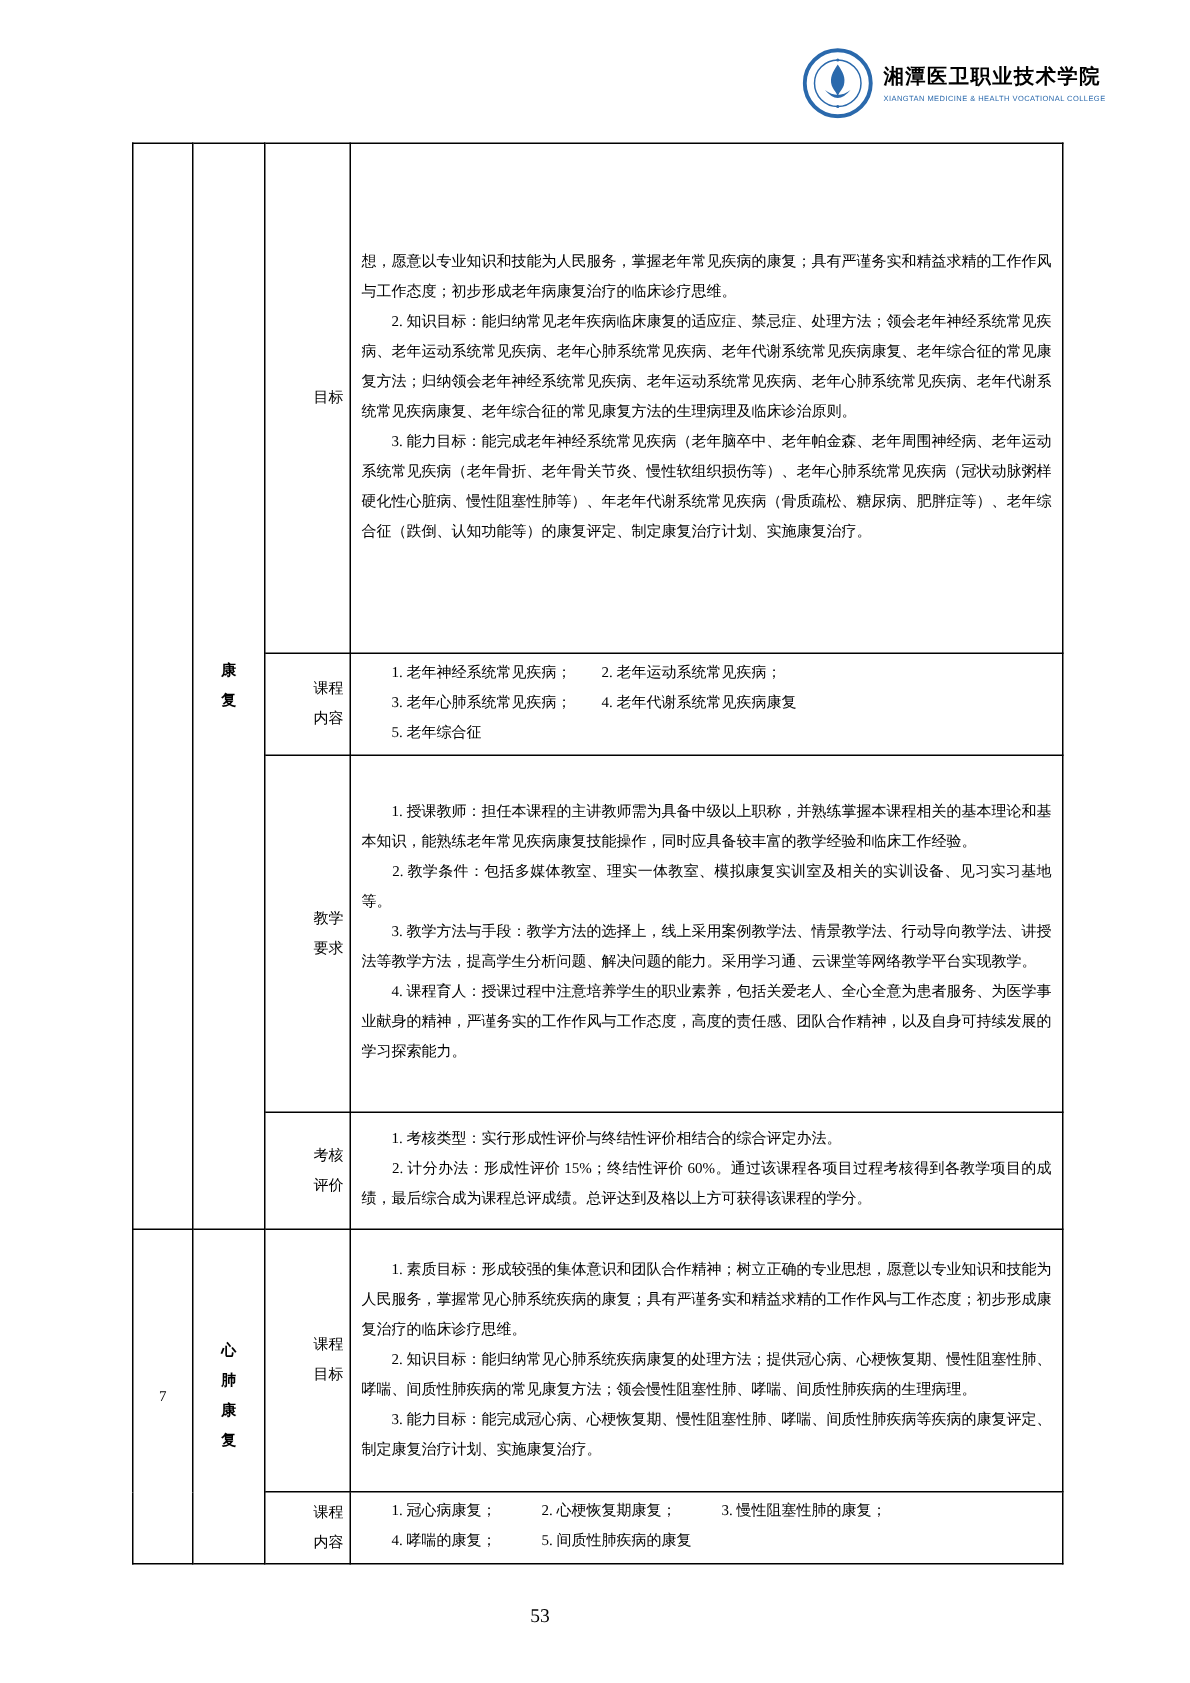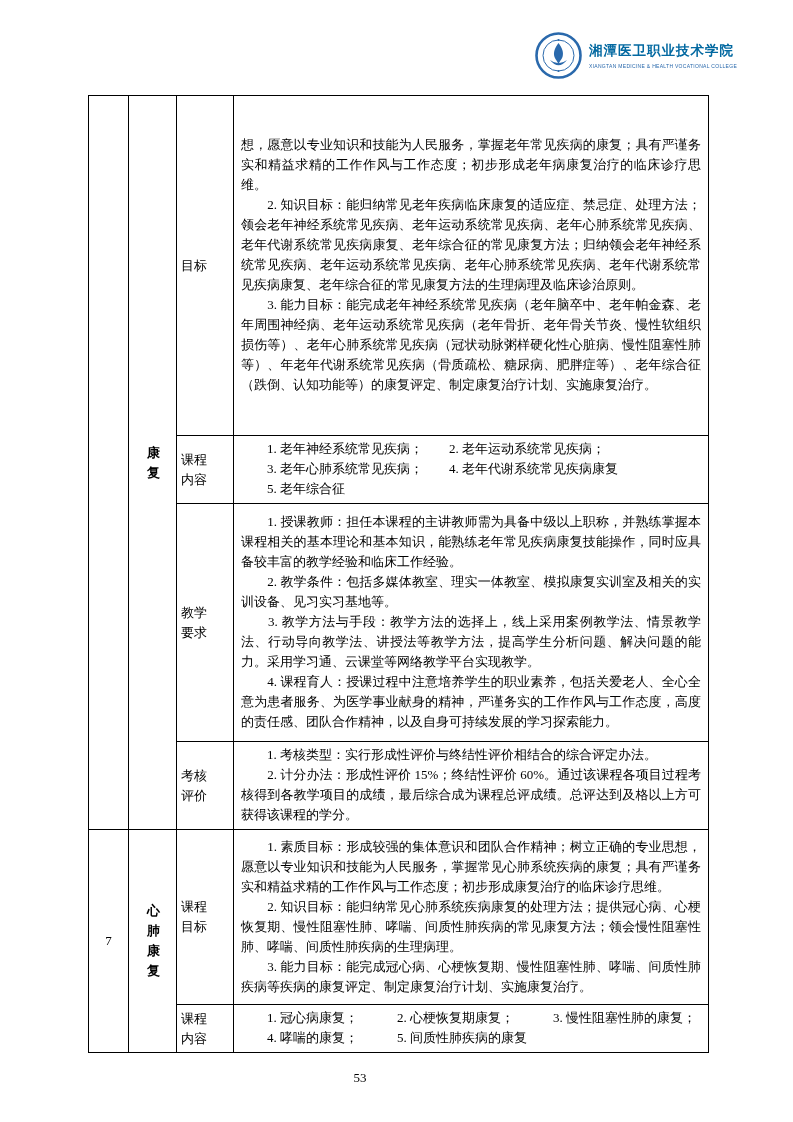--- a/index.html
+++ b/index.html
@@ -14,48 +14,48 @@
   }
 
   
   .page-header {
     position:absolute; top:32px; left:535px;
     display:flex; align-items:center; gap:7px;
   }
   .emblem { width:47px; height:47px; flex:0 0 auto; }
   .logo-text { display:flex; flex-direction:column; }
   .logo-text .cn {
-    color:#0369a1; font-size:13.5px; font-weight:bold;
+    color:#000000; font-size:13.5px; font-weight:bold;
     letter-spacing:1px; white-space:nowrap;
     font-family:"Liberation Sans","DejaVu Sans",sans-serif;
   }
   .logo-text .en {
     color:#2a69ac; font-size:5px; letter-spacing:.3px; margin-top:3px;
     white-space:nowrap;
     font-family:"Liberation Sans","DejaVu Sans",sans-serif;
   }
 
   
   table.syllabus {
     position:absolute; top:95px; left:88px;
     width:620px;
     border-collapse:collapse; table-layout:fixed;
   }
   table.syllabus td {
     border:1px solid #000;
     vertical-align:middle;
-    font-size:13px;
+    font-size:10px;
   }
   td.cell-num   { text-align:center; }
   td.cell-course{
     text-align:center; font-weight:bold;
     white-space:pre-wrap; padding:3px 18px; line-height:20px;
   }
   td.cell-label {
-    text-align:left; white-space:pre-wrap;
+    text-align:right; white-space:pre-wrap;
     padding:3px 4px; line-height:20px;font-family:Liberation Serif, serif;
   }
   td.cell-content {
     white-space:pre-wrap;
     text-align:justify;
     line-height:20px;
     padding:3px 7px 4px 7px;
   }
   td.v-top { vertical-align:top; }
 

